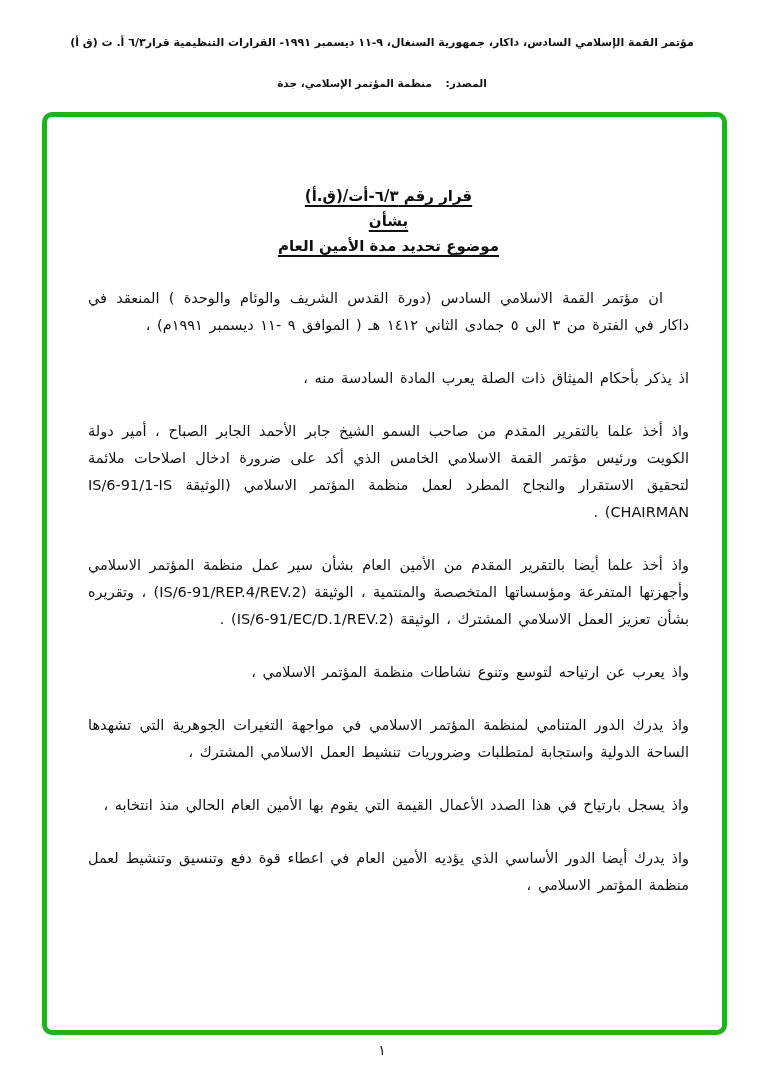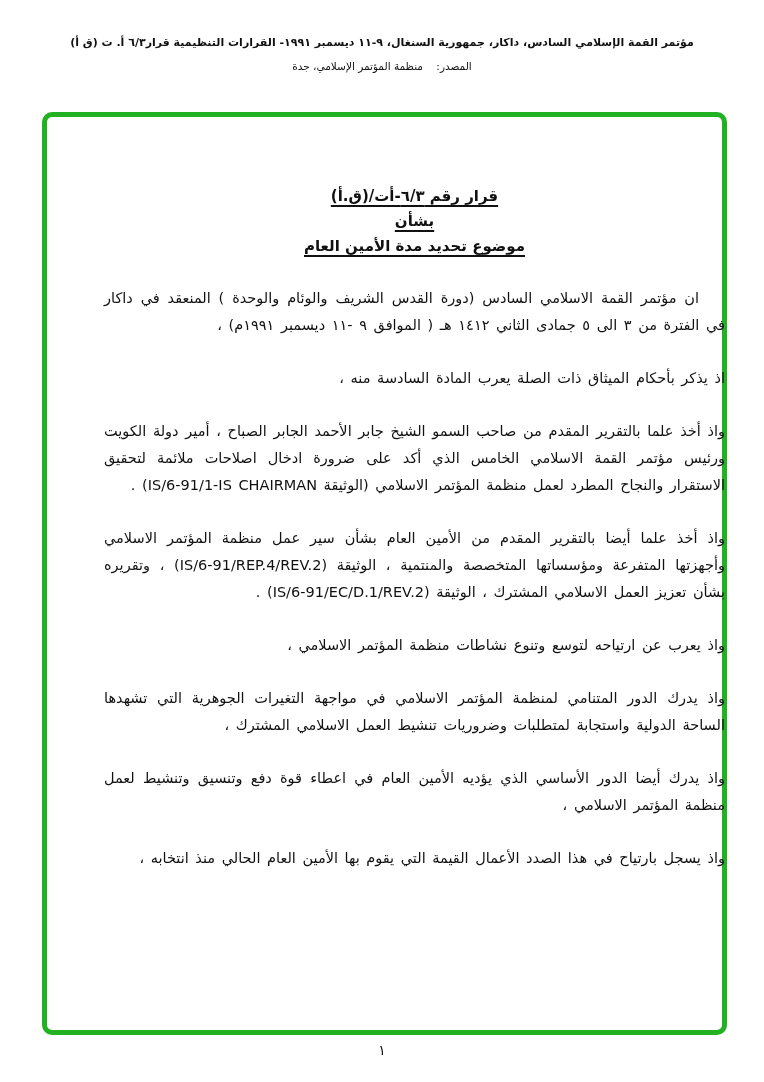--- a/index.html
+++ b/index.html
@@ -25,49 +25,49 @@
     text-align: center;
     direction: rtl;
   }
   .citation-line {
     font-size: 11px;
     font-weight: bold;
     letter-spacing: 0.2px;
     white-space: nowrap;
   }
   .source-line {
-    margin-top: 11px;
+    margin-top: 28px;
     font-size: 10.5px;
-    font-weight: normal;
+    font-weight: bold;
     text-align: center;
   }
   .source-line .src-label { margin-left: 10px; }
 
   
   .doc-frame {
     position: absolute;
     left: 42px;
     top: 112px;
     width: 675px;
     height: 913px;
     border: 5px solid #22b122;
     border-radius: 10px;
     box-sizing: content-box;
     background: #ffffff;
   }
 
   
   .doc-content {
     position: absolute;
-    left: 58px;
+    left: 42px;
     top: 112px;
     width: 685px;
     height: 923px;
     box-sizing: border-box;
-    padding: 72px 18px 0 46px;
+    padding: 72px 38px 0 46px;
     direction: rtl;
   }
 
   .doc-title {
     text-align: center;
     font-size: 15px;
     font-weight: bold;
     line-height: 25px;
     margin-bottom: 26px;
   }
@@ -131,22 +131,22 @@
     <p><span class="lead">اذ يذكر</span><span> بأحكام الميثاق ذات الصلة يعرب المادة السادسة منه ،</span></p>
 
     <p><span class="lead">واذ أخذ علما</span><span> بالتقرير المقدم من صاحب السمو الشيخ جابر الأحمد الجابر الصباح ، أمير دولة الكويت ورئيس مؤتمر القمة الاسلامي الخامس الذي أكد على ضرورة ادخال اصلاحات ملائمة لتحقيق الاستقرار والنجاح المطرد لعمل منظمة المؤتمر الاسلامي (الوثيقة IS/6-91/1-IS CHAIRMAN) .</span></p>
 
     <p><span class="lead">واذ أخذ علما</span><span> أيضا بالتقرير المقدم من الأمين العام بشأن سير عمل منظمة المؤتمر الاسلامي وأجهزتها المتفرعة ومؤسساتها المتخصصة والمنتمية ، الوثيقة (IS/6-91/REP.4/REV.2) ، وتقريره بشأن تعزيز العمل الاسلامي المشترك ، الوثيقة (IS/6-91/EC/D.1/REV.2) .</span></p>
 
     <p><span class="lead">واذ يعرب عن ارتياحه</span><span> لتوسع وتنوع نشاطات منظمة المؤتمر الاسلامي ،</span></p>
 
     <p><span class="lead">واذ يدرك</span><span> الدور المتنامي لمنظمة المؤتمر الاسلامي في مواجهة التغيرات الجوهرية التي تشهدها الساحة الدولية واستجابة لمتطلبات وضروريات تنشيط العمل الاسلامي المشترك ،</span></p>
 
+    <p><span class="lead">واذ يسجل</span><span> بارتياح في هذا الصدد الأعمال القيمة التي يقوم بها الأمين العام الحالي منذ انتخابه ،</span></p>
+
     <p><span class="lead">واذ يدرك</span><span> أيضا الدور الأساسي الذي يؤديه الأمين العام في اعطاء قوة دفع وتنسيق وتنشيط لعمل منظمة المؤتمر الاسلامي ،</span></p>
-
-    <p><span class="lead">واذ يسجل</span><span> بارتياح في هذا الصدد الأعمال القيمة التي يقوم بها الأمين العام الحالي منذ انتخابه ،</span></p>
 
   </div>
 </main>
 
 <footer class="page-footer">
   <span>١</span>
 </footer>
 
 </body></html>

